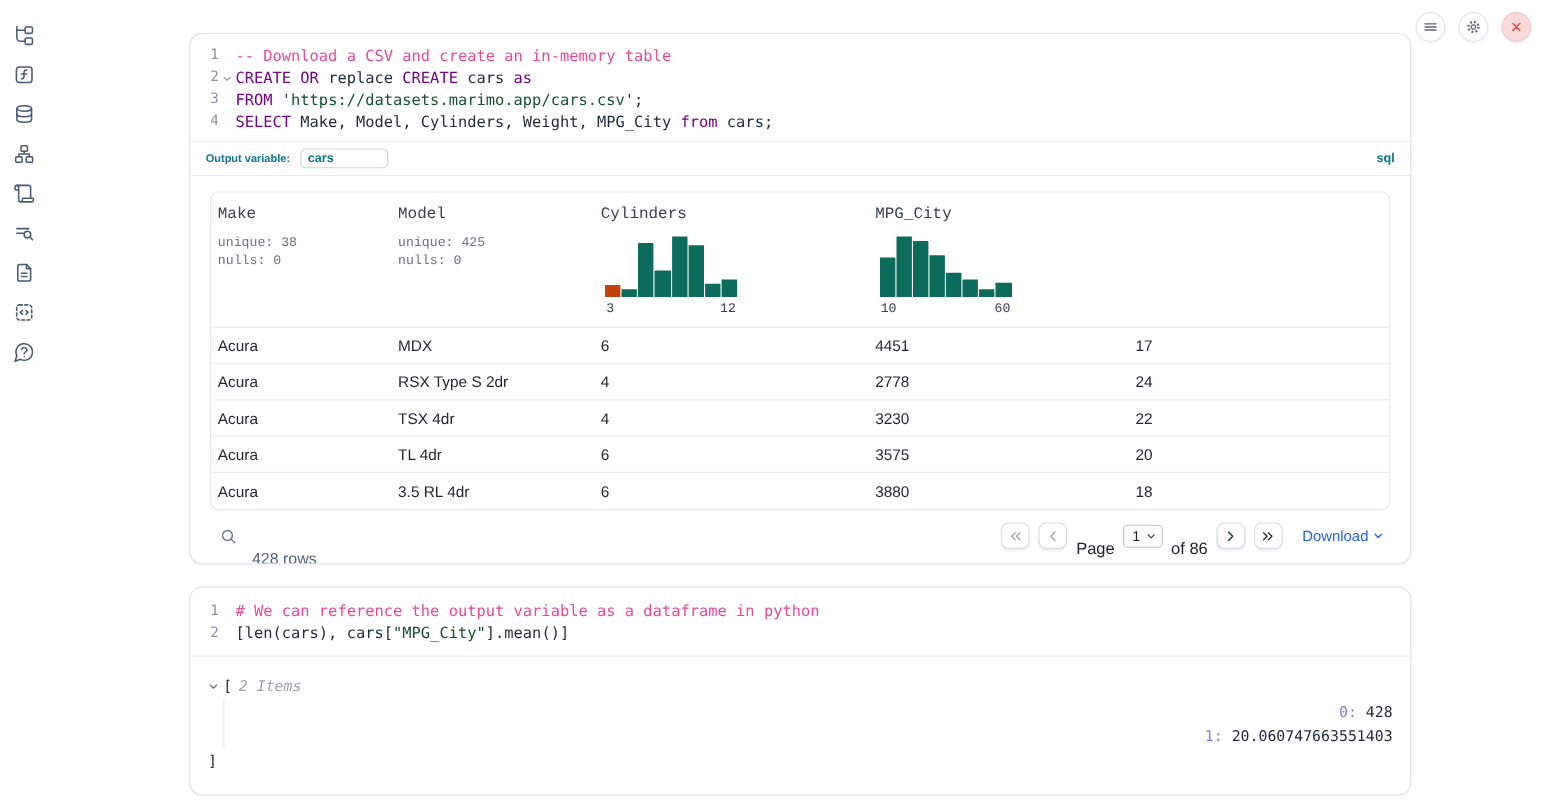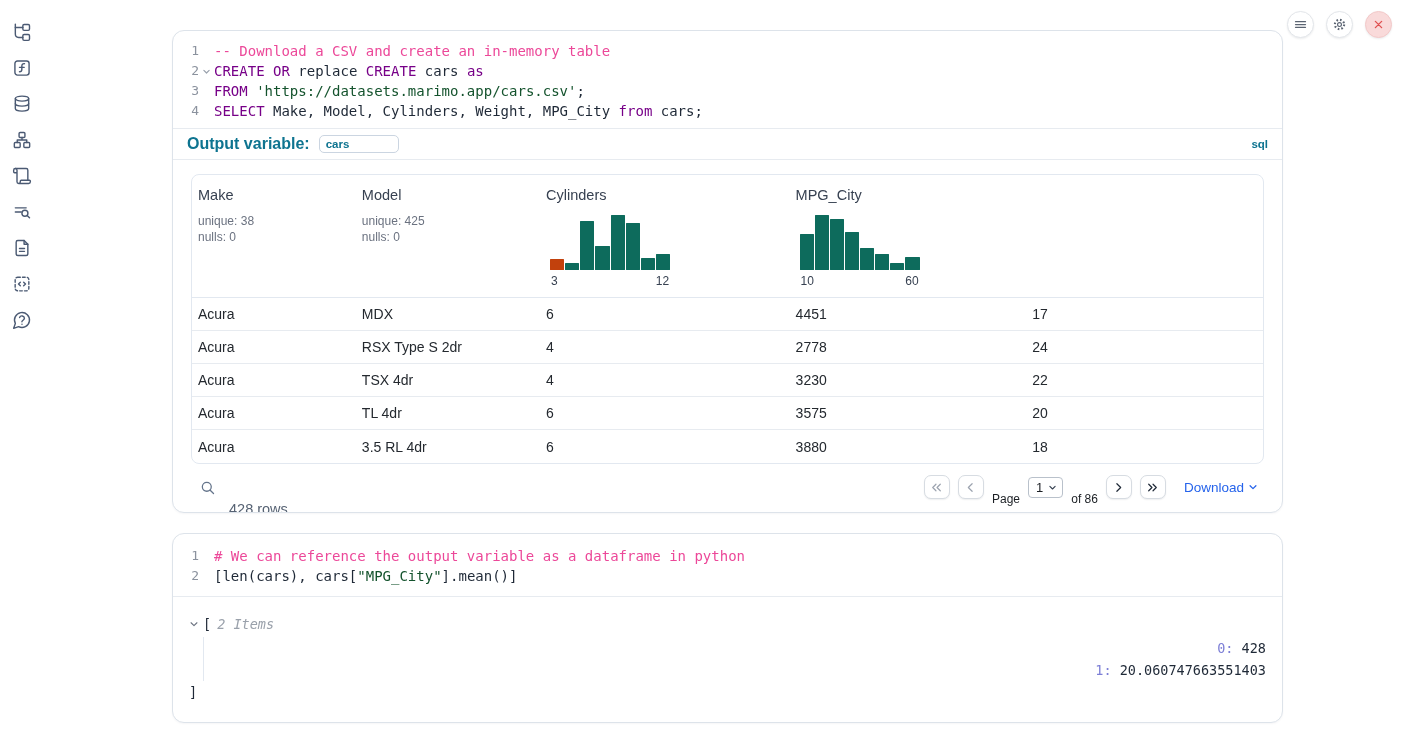--- a/index.html
+++ b/index.html
@@ -34,31 +34,31 @@
   .gutter { width:26px; text-align:right; color:#8b929e; font-size:13px; flex:none; }
   .foldzone { width:15px; flex:none; display:flex; align-items:center; justify-content:center; color:#9aa2ad; }
   .foldzone svg { width:9px; height:9px; }
   .code-text { flex:1; }
   .tok-kw { color:#770088; }
   .tok-str { color:#14532d; }
   .tok-com { color:#ec4899;margin-top:32px; }
 
   .outvar-row { border-top:1px solid #e7ebf0; height:31px; display:flex;
     align-items:center; padding:0 14px; }
-  .outvar-label { color:#0e7490; font-weight:700; font-size:16px; }
+  .outvar-label { color:#0e7490; font-weight:700; font-size:10px; }
   .outvar-input { margin-left:9px; width:80px; height:18px; border:1px solid #cbd5e1;
     border-radius:5px; padding:0 6px; font-size:11.5px; font-weight:700; color:#0e7490;
     font-family:"Liberation Sans", sans-serif; outline:none; background:#fff; }
   .lang-badge { margin-left:auto; color:#0e7490; font-weight:700; font-size:11.5px; }
 
   .output-area { border-top:1px solid #e7ebf0; padding:14px 18px 8px 18px; }
 
   
   .data-table { border:1px solid #e2e8f0; border-radius:8px; overflow:hidden; }
-  .thead { display:flex; border-bottom:1px solid #e2e8f0; min-height:123px; }
+  .thead { display:flex; border-bottom:1px solid #e2e8f0; min-height:123px;font-family:Liberation Mono, monospace; }
   .thead > .th, .trow > .td { padding-left:6px; }
   .thead > .th:nth-child(1), .trow > .td:nth-child(1) { width:15.3%; }
   .thead > .th:nth-child(2), .trow > .td:nth-child(2) { width:17.2%; }
   .thead > .th:nth-child(3), .trow > .td:nth-child(3) { width:23.3%; }
   .thead > .th:nth-child(4), .trow > .td:nth-child(4) { width:22.1%; }
   .thead > .th:nth-child(5), .trow > .td:nth-child(5) { width:22.1%; }
   .th { padding-top:12px; }
   .th-name { font-size:14.5px; color:#374151; }
   .th-stats { margin-top:10px; font-size:12px; color:#6b7280; line-height:16px; }
   .hist { margin-top:12px; margin-left:4px; display:flex; align-items:flex-end; gap:1px; height:55px; }
@@ -73,21 +73,21 @@
   .table-footer { display:flex; align-items:center; height:40px; padding:6px 6px 0 8px; }
   .search-icon { color:#64748b; display:flex; }
   .search-icon svg { width:17px; height:17px; }
   .rows-label { margin-left:13px; color:#566273; font-size:14.5px;margin-top:43px; }
   .pager { margin-left:auto; display:flex; align-items:center; gap:8px; }
   .pg-btn { width:26px; height:24px; border:1px solid #d7dce2; border-radius:7px; background:#fff;
     box-shadow:0 1px 1.5px rgba(16,24,40,.07); display:flex; align-items:center; justify-content:center;
     color:#1f2937; cursor:pointer; }
   .pg-btn svg { width:13px; height:13px; }
   .pg-btn.disabled { color:#9ca3af; }
-  .pg-text { font-size:12px; color:#1b1f24;margin-top:24px; }
+  .pg-text { font-size:15px; color:#1b1f24;margin-top:24px; }
   .page-select { min-width:35px; height:21px; border:1px solid #b9c1cb; border-radius:4px;
     display:flex; align-items:center; gap:5px; padding:0 5px 0 7px; font-size:13px; color:#1b1f24;
     cursor:pointer; background:#fff; }
   .page-select svg { width:9px; height:9px; color:#374151; }
   .download-link { margin-left:10px; color:#2563eb; font-size:13.5px; display:flex;
     align-items:center; gap:4px; cursor:pointer; }
   .download-link svg { width:10px; height:10px; }
 
   
   .output-area.py-out { padding:17px 16px 20px 16px;

